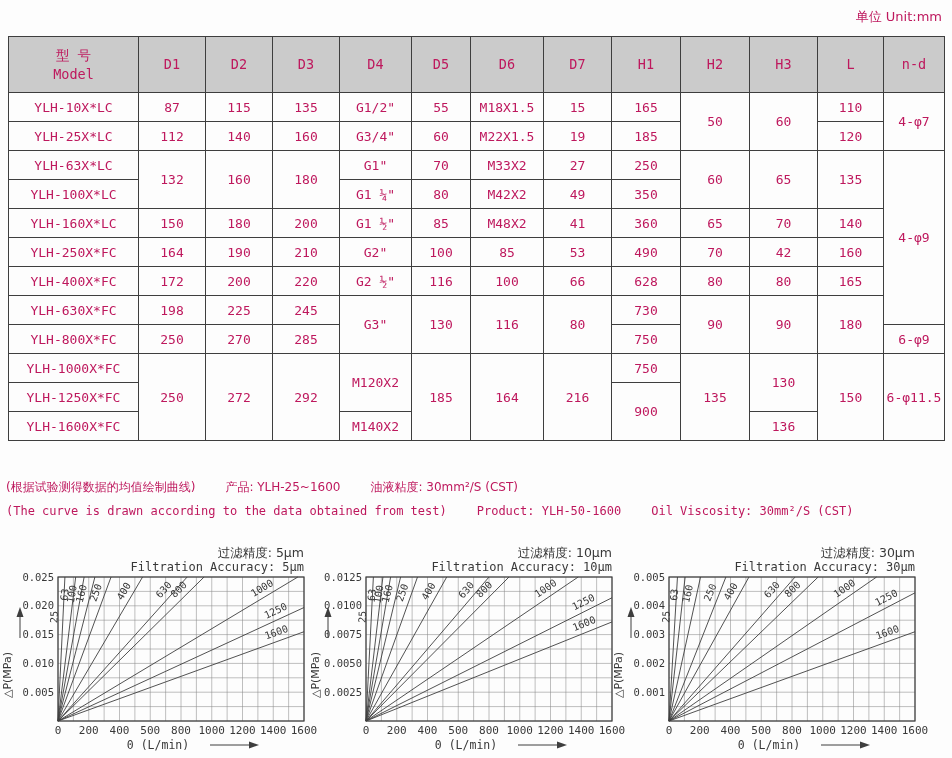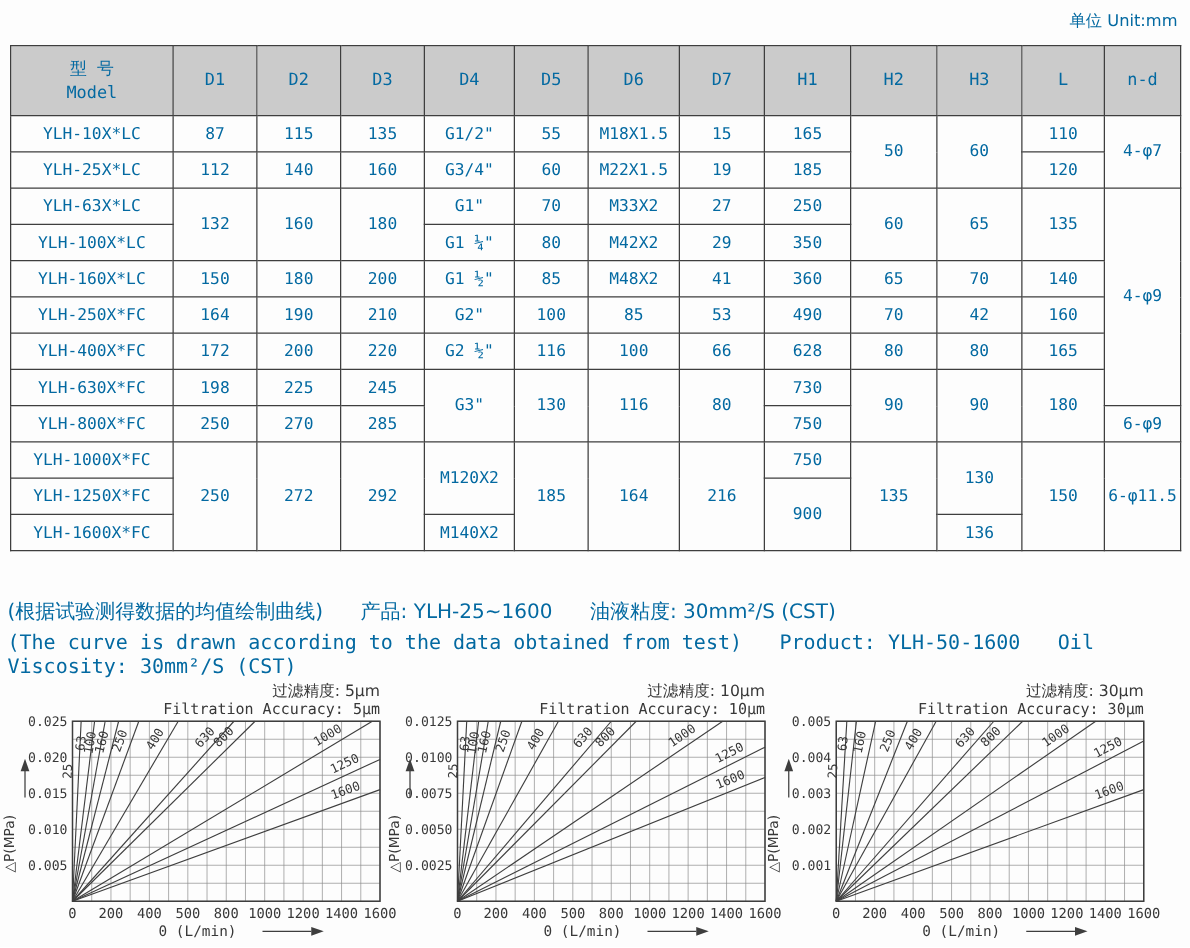--- a/index.html
+++ b/index.html
@@ -1,28 +1,28 @@
 <!DOCTYPE html>
 <html><head>
 <meta charset="utf-8">
 <style>
   html,body{margin:0;padding:0;background:#ffffff;}
   .page{position:relative;width:952px;height:758px;background:#fdfdfd;
-        font-family:"DejaVu Sans Mono",monospace;color:#0369a1;overflow:hidden;}
+        font-family:"DejaVu Sans Mono",monospace;color:#be185d;overflow:hidden;}
   .cjk{font-family:"DejaVu Sans",sans-serif;}
   .unit{position:absolute;top:8px;right:10px;font-size:13px;font-family:"DejaVu Sans",sans-serif;}
   table#spec-table{position:absolute;left:8px;top:36px;border-collapse:collapse;table-layout:fixed;}
   #spec-table th,#spec-table td{border:1px solid #3e3e3e;text-align:center;vertical-align:middle;
         font-weight:normal;padding:0 2px;font-size:13px;height:28px;white-space:nowrap;overflow:hidden;
         background:#fdfdfd;}
   #spec-table thead th{background:#cbcbcb;height:55px;white-space:pre-line;font-size:13.5px;line-height:1.4;
         font-family:"DejaVu Sans Mono","DejaVu Sans",monospace;}
   .sec-title{position:absolute;left:6px;top:451px;font-size:15.5px;letter-spacing:.5px;}
   .sec-title span{margin-right:34px;}
-  .note{position:absolute;left:6px;font-size:16px;}
+  .note{position:absolute;left:6px;font-size:12px;}
   .note span{margin-right:30px;}
   #charts{position:absolute;top:545px;left:0;width:952px;height:213px;text-decoration:underline;}
   #charts .chart{position:absolute;top:0;width:317px;height:213px;}
   svg text{font-family:"DejaVu Sans Mono",monospace;fill:#383838;}
   svg text.cjk{font-family:"DejaVu Sans",sans-serif;}
 </style>
 </head>
 <body>
 
 <div class="page">
@@ -103,21 +103,21 @@
           <td rowspan="2">60</td>
           <td rowspan="2">65</td>
           <td rowspan="2">135</td>
           <td rowspan="6">4-φ9</td>
         </tr>
         <tr>
           <td>YLH-100X*LC</td>
           <td>G1 ¼"</td>
           <td>80</td>
           <td>M42X2</td>
-          <td>29</td>
+          <td>49</td>
           <td>350</td>
         </tr>
         <tr>
           <td>YLH-160X*LC</td>
           <td>150</td>
           <td>180</td>
           <td>200</td>
           <td>G1 ½"</td>
           <td>85</td>
           <td>M48X2</td>

